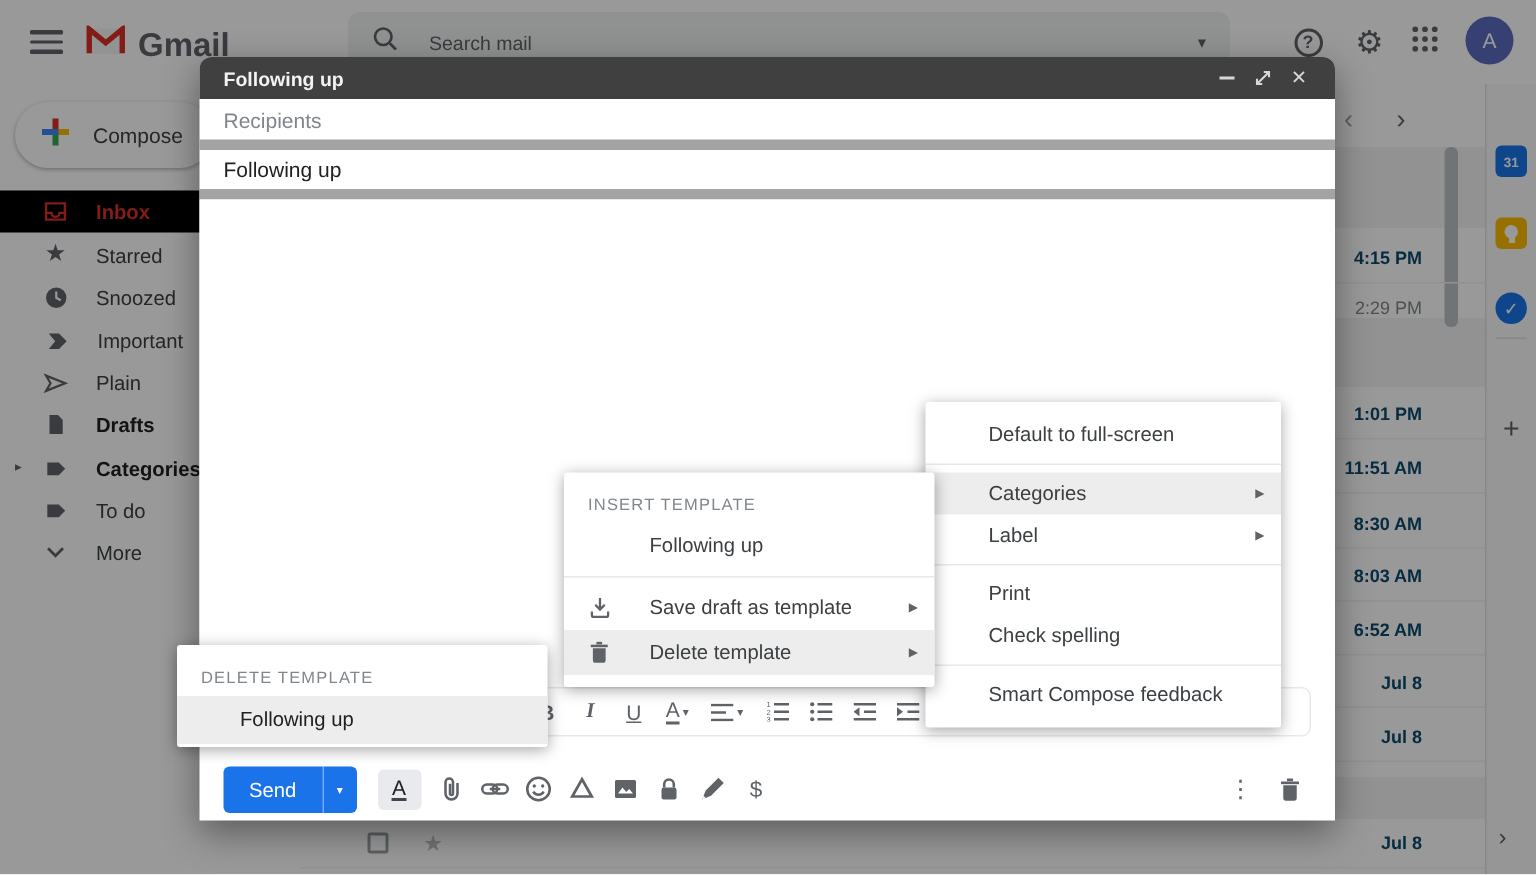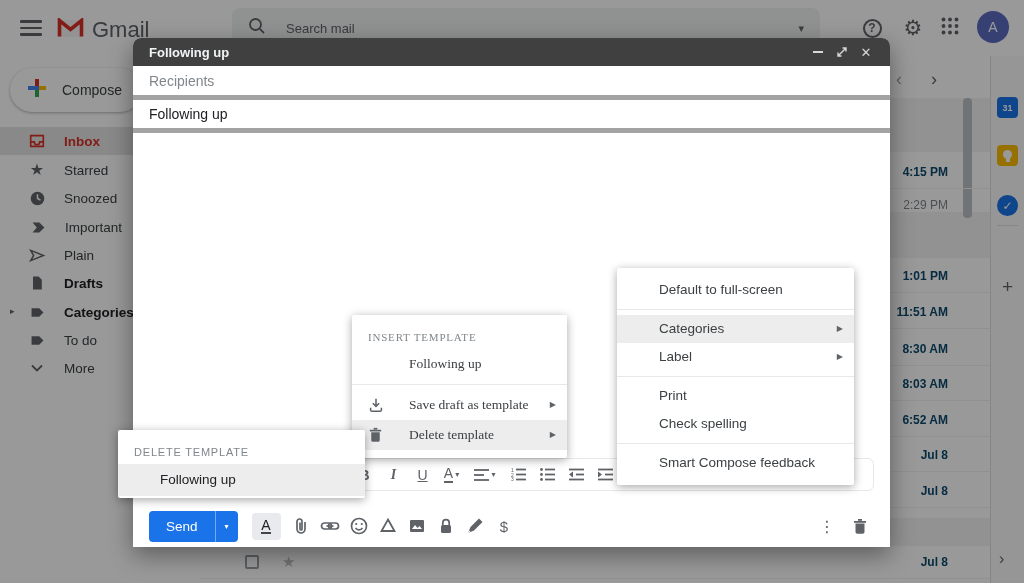--- a/index.html
+++ b/index.html
@@ -6,34 +6,34 @@
   html,body { width:1024px; height:583px; overflow:hidden; }
   body { font-family:"Liberation Sans","DejaVu Sans",sans-serif; background:#fff; }
   .screen { position:relative; width:1024px; height:583px; overflow:hidden; background:#fff; }
 
   
   .topbar { position:absolute; left:0; top:0; width:1024px; height:56px; background:#fff; }
   .hamburger { position:absolute; left:20px; top:20px; width:22px; height:16px; cursor:pointer; }
   .hamburger span { position:absolute; left:0; width:22px; height:2.5px; background:#5f6368; border-radius:1px; }
   .hamburger span:nth-child(1){top:0} .hamburger span:nth-child(2){top:6.5px} .hamburger span:nth-child(3){top:13px}
   .logo { position:absolute; left:57px; top:17px; display:flex; align-items:center; gap:8px; }
-  .logo-text { font-size:22px; color:#5f6368; }
+  .logo-text { font-size:22px; color:#5f6368;font-weight:bold; }
   .searchbar { position:absolute; left:232px; top:8px; width:588px; height:40px; background:#f1f3f4; border-radius:8px; display:flex; align-items:center; padding:0 16px; color:#5f6368; }
   .searchbar .ph { font-size:13px; margin-left:20px; flex:1; }
   .tb-ic { position:absolute; top:0; width:32px; height:56px; display:flex; align-items:center; justify-content:center; color:#5f6368; cursor:pointer; }
   .help-ring { width:19px; height:19px; border:2px solid #5f6368; border-radius:50%; font-size:12px; font-weight:700; display:flex; align-items:center; justify-content:center; }
   .gear-glyph { font-size:21px; }
   .avatar { position:absolute; left:977px; top:11px; width:32px; height:32px; border-radius:50%; background:#5c6bc0; color:#fff; font-size:14px; font-weight:500; display:flex; align-items:center; justify-content:center; cursor:pointer; }
 
   .sidebar { position:absolute; left:0; top:56px; width:200px; height:527px; background:#fff; }
   .compose-btn { position:absolute; left:10px; top:12px; width:132px; height:44px; background:#fff; border-radius:22px; box-shadow:0 1px 3px rgba(0,0,0,.3); display:flex; align-items:center; padding-left:16px; gap:14px; cursor:pointer; }
   .compose-btn .lbl { font-size:14px; font-weight:500; color:#3c4043; }
   .sitem { position:absolute; left:0; width:192px; height:28px; border-radius:0 14px 14px 0; display:flex; align-items:center; padding-left:27px; gap:17px; font-size:13.5px; color:#3c4043; cursor:pointer; }
   .sitem .ic { width:20px; height:20px; display:flex; align-items:center; justify-content:center; color:#5f6368; }
-  .sitem.active { background:#e5e5e5; color:#d93025; font-weight:700; }
+  .sitem.active { background:#000000; color:#d93025; font-weight:700; }
   .sitem.active .ic { color:#d93025; }
   .sitem.bold { font-weight:700; color:#202124; }
   .expander { position:absolute; left:10px; top:8px; font-size:9px; color:#5f6368; }
   .star-glyph { font-size:16px; line-height:1; }
 
   .email-list { position:absolute; left:200px; top:56px; width:790px; height:527px; background:#fff; }
   .eblock { position:absolute; left:0; right:0; background:#f3f4f6; }
   .erow { position:absolute; left:0; right:0; height:33px; border-bottom:1px solid #f1f3f4; }
   .erow .time { position:absolute; right:42px; top:0; line-height:33px; font-size:12px; font-weight:700; color:#0c4a6e; }
   .erow .time.muted { font-weight:400; color:#80868b; }
@@ -56,21 +56,21 @@
   
   .dim { position:absolute; inset:0; background:rgba(0,0,0,.40); z-index:5; }
 
   
   .compose { position:absolute; left:133px; top:38px; width:757px; height:509px; background:#fff; border-radius:8px 8px 0 0; box-shadow:0 8px 24px rgba(0,0,0,.4); z-index:10; }
   .c-header { height:28px; background:#404040; border-radius:8px 8px 0 0; display:flex; align-items:center; padding:0 14px 0 16px; }
   .c-title { flex:1; color:#f1f3f4; font-size:13px; font-weight:700; }
   .c-ctl { width:20px; height:20px; display:flex; align-items:center; justify-content:center; color:#d5d7d8; cursor:pointer; margin-left:4px; }
   .min-bar { width:10px; height:2px; background:#d5d7d8; }
   .c-ctl .x { font-size:13px; }
-  .c-row { height:34px; display:flex; align-items:center; padding:0 16px; border-bottom:5px solid #a3a3a3; }
+  .c-row { height:34px; display:flex; align-items:center; padding:0 16px; border-bottom:7px solid #a3a3a3; }
   .c-row input { border:none; outline:none; width:100%; font-size:14px; color:#202124; font-family:inherit; background:transparent; }
   .c-row input::placeholder { color:#80868b; }
   .c-row.subj { height:33px; }
 
   .fmt-bar { position:absolute; left:16px; right:16px; top:420px; height:33px; border:1px solid #e8e8e8; border-radius:6px; background:#fff; display:flex; align-items:center; padding-left:200px; }
   .fmt-item { width:29px; text-align:center; color:#5f6368; font-size:14px; cursor:pointer; display:flex; align-items:center; justify-content:center; }
   .fmt-item .caret { font-size:8px; margin-left:2px; color:#5f6368; }
   .fmt-b { font-weight:700; } .fmt-i { font-style:italic; font-family:"Liberation Serif",serif; font-weight:700; }
   .fmt-u { text-decoration:underline; } .fmt-a { border-bottom:2.5px solid #5f6368; line-height:1.05; }
 
@@ -86,21 +86,21 @@
   .more-dots { font-size:16px; color:#5f6368; width:20px; text-align:center; cursor:pointer; }
 
   
   .menu { position:absolute; background:#fff; box-shadow:0 2px 10px rgba(0,0,0,.35); border-radius:2px; padding:8px 0; font-size:13.5px; color:#3c4043; }
   .mi { height:28px; line-height:28px; padding-left:42px; position:relative; cursor:pointer; white-space:nowrap; }
   .mi.hl { background:#ededed; }
   .mi .arrow { position:absolute; right:11px; top:0; font-size:8px; color:#5f6368; }
   .msep { height:1px; background:#e8e8e8; margin:5px 0; }
   .mhead { height:24px; line-height:24px; padding-left:16px; font-size:11px; letter-spacing:.8px; color:#80868b; }
   .menu-more { left:617px; top:268px; width:237px; z-index:20; }
-  .menu-insert { left:352px; top:315px; width:215px; z-index:25; padding-top:10px;font-family:Liberation Serif, serif; }
+  .menu-insert { left:376px; top:315px; width:247px; z-index:25; padding-top:10px; }
   .menu-insert .mi { height:30px; line-height:30px; padding-left:57px; }
   .menu-insert .mi .mic { position:absolute; left:15px; top:5px; width:20px; height:20px; color:#5f6368; }
   .menu-delete { left:118px; top:430px; width:247px; z-index:30; padding:10px 0 2px; }
   .menu-delete .mi { height:32px; line-height:32px; font-weight:500; color:#202124; }
 </style>
 </head>
 <body>
 
 <div class="screen">
 

